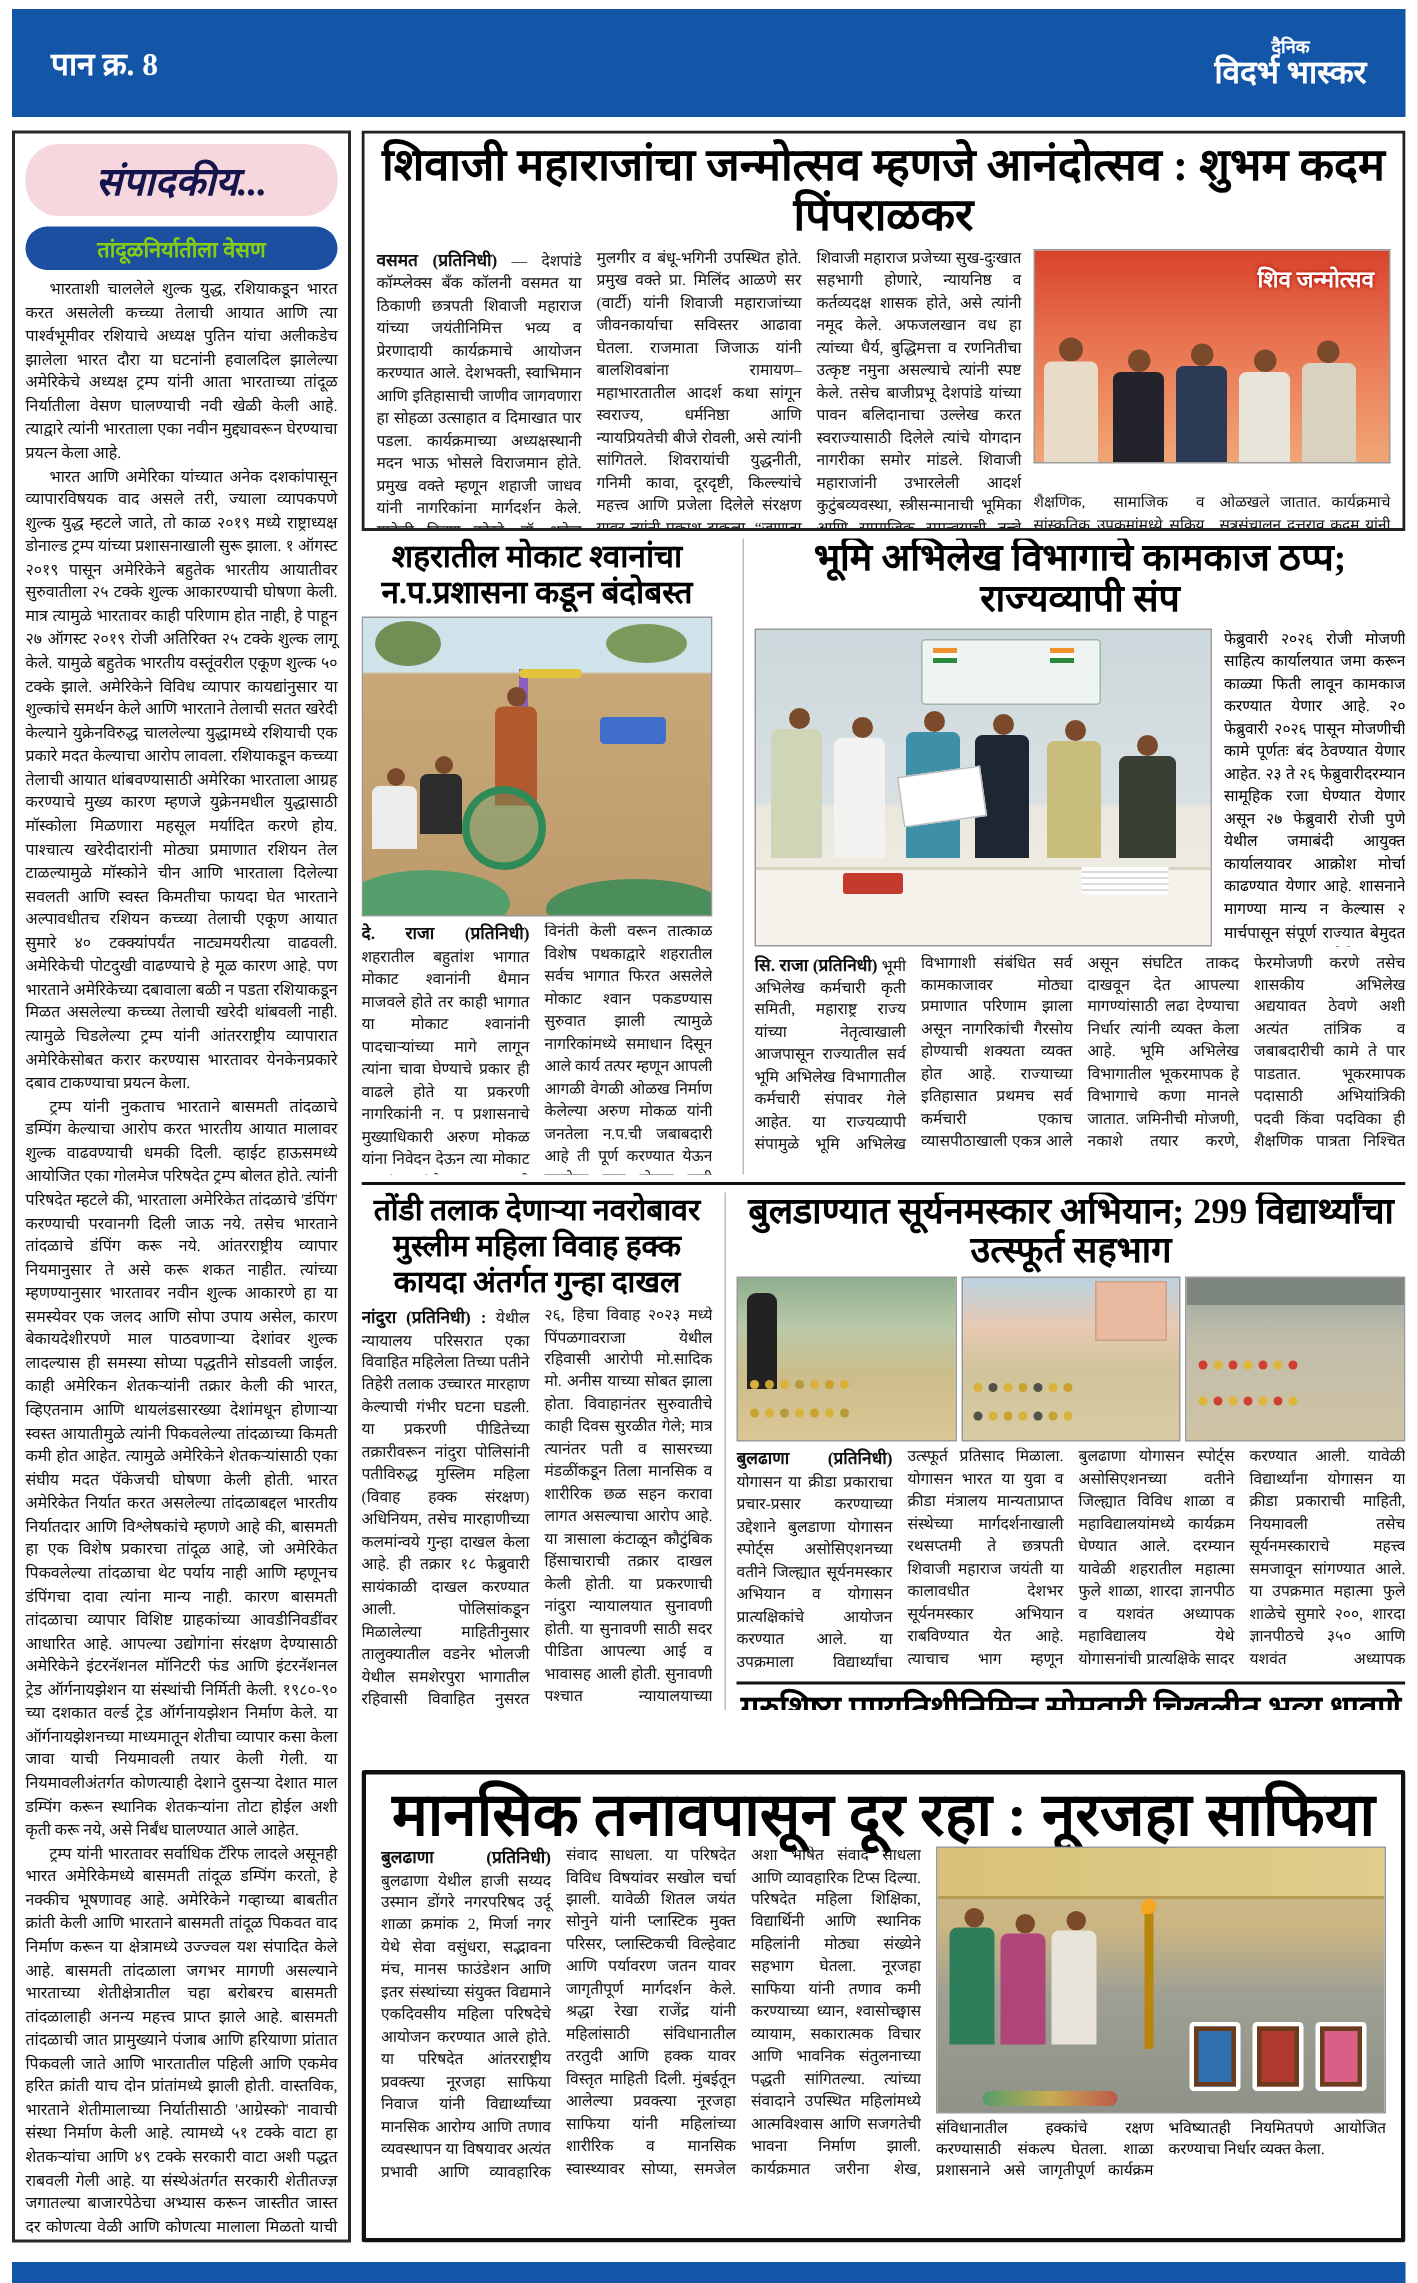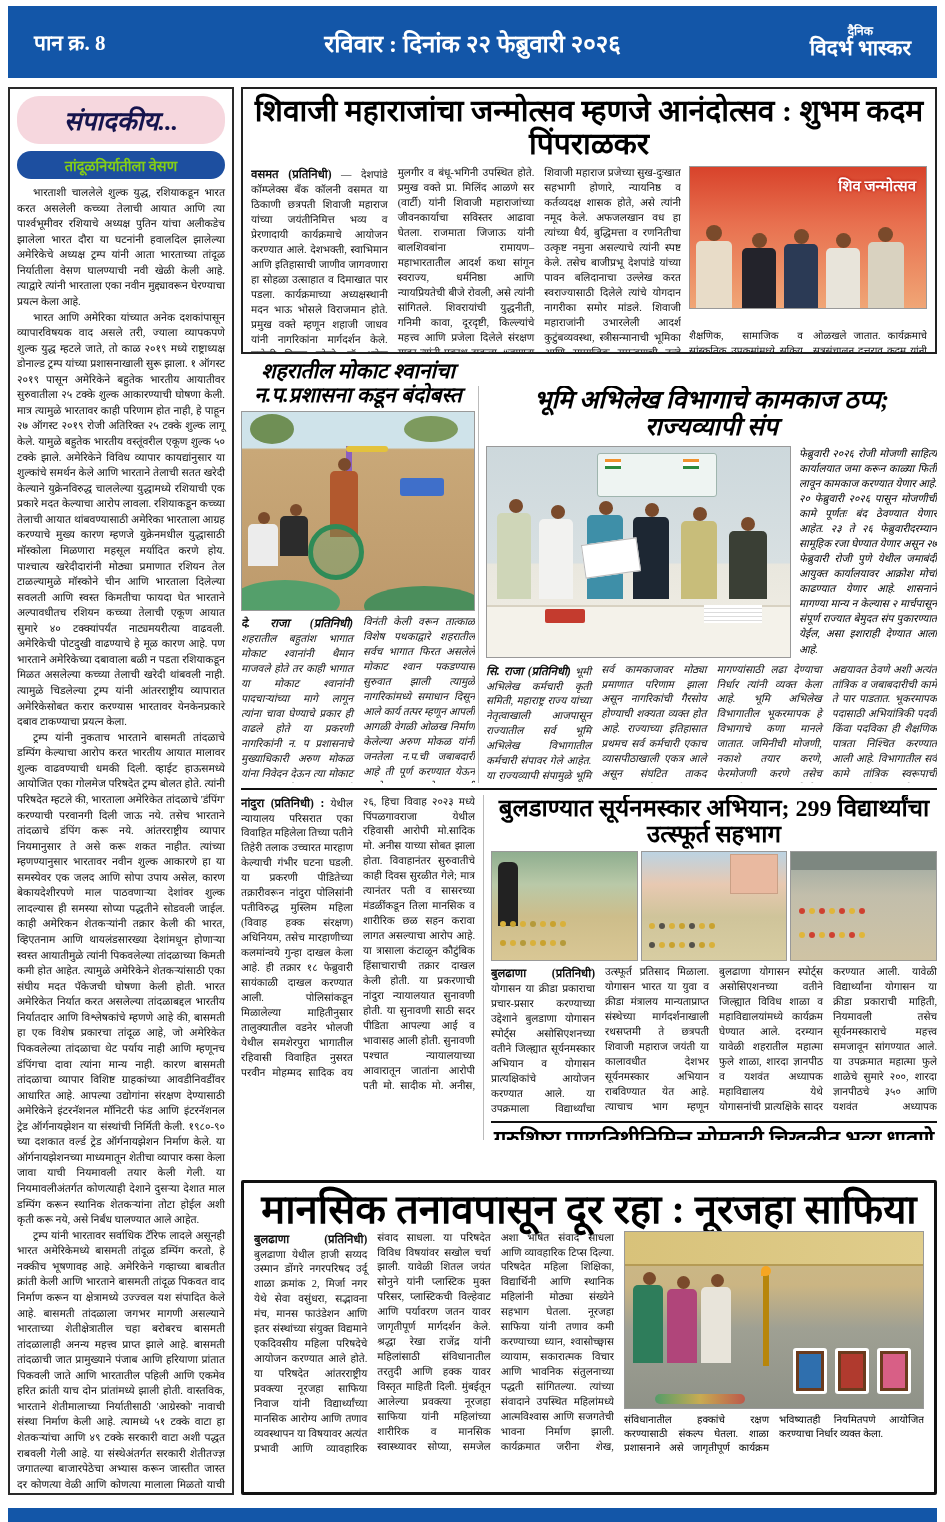--- a/index.html
+++ b/index.html
@@ -40,25 +40,25 @@
   .sh-text { flex:1; height:100%; }
   .sh-right { width:238px; display:flex; flex-direction:column; gap:20px; }
   .photo { position:relative; overflow:hidden; border:1px solid #999; }
   .photo-shivaji { height:152px; background:linear-gradient(180deg,#d8432b 0%,#e8704f 40%,#f0a676 100%); }
   .banner-text { position:absolute; top:8px; right:10px; color:#fff; font-weight:bold; font-size:15px; text-shadow:0 0 3px #a00; }
   .head { position:absolute; border-radius:50%; background:#7a4a2b; }
   .torso { position:absolute; border-radius:5px 5px 0 0; }
   .sh-cont { height:58px; font-size:10.2px; }
 
   
-  .band1 { display:flex; gap:3px; height:424px;font-style:italic; }
+  .band1 { display:flex; gap:20px; height:424px; }
   .mokat { width:234px; overflow:hidden; }
   .mokat h2 { font-size:21px; text-align:center; line-height:1.15; margin-bottom:4px; }
   .photo-dogs { height:200px; background:linear-gradient(180deg,#cfe3ea 0%,#cfe3ea 18%,#c9a878 19%,#bd9a6c 100%); margin-bottom:4px; }
-  .bhumi { flex:1; overflow:hidden; border-left:1px solid #bbb; padding-left:7px;margin-top:27px; }
+  .bhumi { flex:1; overflow:hidden; border-left:1px solid #bbb; padding-left:7px; }
   .bhumi h2 { font-size:25px; text-align:center; line-height:1.1; margin-bottom:5px; }
   .bh-row { display:flex; gap:8px; height:212px; margin-bottom:5px; }
   .photo-office { width:305px; background:linear-gradient(180deg,#cdd8dc 0%,#d8e0e2 55%,#e9e7de 56%,#f2efe6 100%); }
   .bh-side { flex:1; font-size:10.4px; line-height:1.45; text-align:justify; overflow:hidden; }
   .bhumi .body { height:148px; }
 
   
   .band2 { display:flex; gap:8px; height:352px; border-top:2px solid #111; padding-top:5px; }
   .tondi { width:234px; overflow:hidden; }
   .tondi h2 { font-size:20px; text-align:center; line-height:1.2; margin-bottom:4px; }
@@ -91,21 +91,20 @@
 
   .bottombar { position:absolute; left:8px; right:8px; bottom:0; height:14px; background:#1356a8; }
 </style>
 </head>
 <body>
 
 <div class="page">
 
   <div class="topbar">
     <div class="page-no">पान क्र. 8</div>
-    <div class="date">रविवार : दिनांक २२ फेब्रुवारी २०२६</div>
     <div class="mast">
       <div class="m-top">दैनिक</div>
       <div class="m-main">विदर्भ भास्कर</div>
     </div>
   </div>
 
   <div class="main">
 
     <aside class="editorial">
       <div class="ed-title">संपादकीय...</div>
@@ -199,20 +198,21 @@
             </div>
           </div>
           <div class="body col4">
             <b class="byline">सि. राजा (प्रतिनिधी)</b> <span>भूमी अभिलेख कर्मचारी कृती समिती, महाराष्ट्र राज्य यांच्या नेतृत्वाखाली आजपासून राज्यातील सर्व भूमि अभिलेख विभागातील कर्मचारी संपावर गेले आहेत. या राज्यव्यापी संपामुळे भूमि अभिलेख विभागाशी संबंधित सर्व कामकाजावर मोठ्या प्रमाणात परिणाम झाला असून नागरिकांची गैरसोय होण्याची शक्यता व्यक्त होत आहे. राज्याच्या इतिहासात प्रथमच सर्व कर्मचारी एकाच व्यासपीठाखाली एकत्र आले असून संघटित ताकद दाखवून देत आपल्या मागण्यांसाठी लढा देण्याचा निर्धार त्यांनी व्यक्त केला आहे. भूमि अभिलेख विभागातील भूकरमापक हे विभागाचे कणा मानले जातात. जमिनीची मोजणी, नकाशे तयार करणे, फेरमोजणी करणे तसेच शासकीय अभिलेख अद्ययावत ठेवणे अशी अत्यंत तांत्रिक व जबाबदारीची कामे ते पार पाडतात. भूकरमापक पदासाठी अभियांत्रिकी पदवी किंवा पदविका ही शैक्षणिक पात्रता निश्चित करण्यात आली आहे. विभागातील सर्व कामे तांत्रिक स्वरूपाची असतानाही या कर्मचाऱ्यांना लिपिक वर्गीय वेतन देण्यात येत असल्याची खंत व्यक्त केली जात आहे. वन विभाग तसेच पिंपरी चिंचवड महानगरपालिका येथील भूकरमापकांना तांत्रिक वेतनश्रेणी लागू करण्यात आली आहे. तसेच मा. न्यायदिकरण (मॅट) यांनीही कर्मचाऱ्यांच्या बाजूने निकाल दिला असतानाही शासनाकडून अद्याप तांत्रिक वेतनश्रेणी लागू करण्यात आलेली नाही. त्यामुळे कर्मचाऱ्यांमध्ये तीव्र नाराजी पसरली आहे. दरम्यान, कर्मचाऱ्यांनी आंदोलनाची सविस्तर रूपरेषा जाहीर केली आहे. आज भूमि अभिलेख कार्यालय सिंदखेडराजा व भूमि अभिलेख कार्यालय देऊळगाव राजा येथील कर्मचाऱ्यांनी उपविभागीय अधिकारी प्रा. संजय खडसे यांना निवेदन सादर केले. यावेळी सिंदखेडराजा कार्यालयाचे मुख्यालय सहायक मारोती थोरवे, गोपाल वाघमारे, श्रीकांत बुलबुले, सुनिता खडसे, प्रकाश शिंदे तसेच देऊळगाव राजा कार्यालयाचे भूकरमापक रमेश शिंदे व राजेंद्र गहेराव उपस्थित होते.</span>
           </div>
         </article>
       </div>
 
       <div class="band2">
         <article class="tondi">
+          <h2>तोंडी तलाक देणाऱ्या नवरोबावर मुस्लीम महिला विवाह हक्क कायदा अंतर्गत गुन्हा दाखल</h2>
           <div class="body col2">
             <b class="byline">नांदुरा (प्रतिनिधी) :</b> <span>येथील न्यायालय परिसरात एका विवाहित महिलेला तिच्या पतीने तिहेरी तलाक उच्चारत मारहाण केल्याची गंभीर घटना घडली. या प्रकरणी पीडितेच्या तक्रारीवरून नांदुरा पोलिसांनी पतीविरुद्ध मुस्लिम महिला (विवाह हक्क संरक्षण) अधिनियम, तसेच मारहाणीच्या कलमांन्वये गुन्हा दाखल केला आहे. ही तक्रार १८ फेब्रुवारी सायंकाळी दाखल करण्यात आली. पोलिसांकडून मिळालेल्या माहितीनुसार तालुक्यातील वडनेर भोलजी येथील समशेरपुरा भागातील रहिवासी विवाहित नुसरत परवीन मोहम्मद सादिक वय २६, हिचा विवाह २०२३ मध्ये पिंपळगावराजा येथील रहिवासी आरोपी मो.सादिक मो. अनीस याच्या सोबत झाला होता. विवाहानंतर सुरुवातीचे काही दिवस सुरळीत गेले; मात्र त्यानंतर पती व सासरच्या मंडळींकडून तिला मानसिक व शारीरिक छळ सहन करावा लागत असल्याचा आरोप आहे. या त्रासाला कंटाळून कौटुंबिक हिंसाचाराची तक्रार दाखल केली होती. या प्रकरणाची नांदुरा न्यायालयात सुनावणी होती. या सुनावणी साठी सदर पीडिता आपल्या आई व भावासह आली होती. सुनावणी पश्चात न्यायालयाच्या आवारातून जातांना आरोपी पती मो. सादीक मो. अनीस, जेठ मो.शफीक मो. अनीस, व मो. रफीक मो. अनीस या तिघांनी जिवे मारण्याची धमकी देत जबर मारहाण केली. यावेळी संतापलेल्या पतीने सर्वांसमोर तलाक, तलाक, तलाक असे उच्चारत पत्नीला शिवीगाळ केली व जबर मारहाण केल्याचा आरोप तक्रारीत करण्यात आला आहे. या घटनेमुळे न्यायालय परिसरात काही काळ तणावाचे वातावरण निर्माण झाले होते. घटनेनंतर पीडित महिलेने नांदुरा पोलीस ठाण्यात धाव घेऊन तक्रार दिली. पोलिसांनी तक्रारीची गंभीर दखल घेत पतीविरुद्ध मुस्लिम महिला विवाह हक्क संरक्षण कायदा अंतर्गत तसेच भारतीय दंड संहितेच्या संबंधित कलमान्वये गुन्हा दाखल केला.</span>
           </div>
         </article>
 
         <div class="band2-right">
           <article class="surya">
             <h2>बुलडाण्यात सूर्यनमस्कार अभियान; 299 विद्यार्थ्यांचा उत्स्फूर्त सहभाग</h2>
             <div class="photo-strip">
               <div class="photo yoga1">

